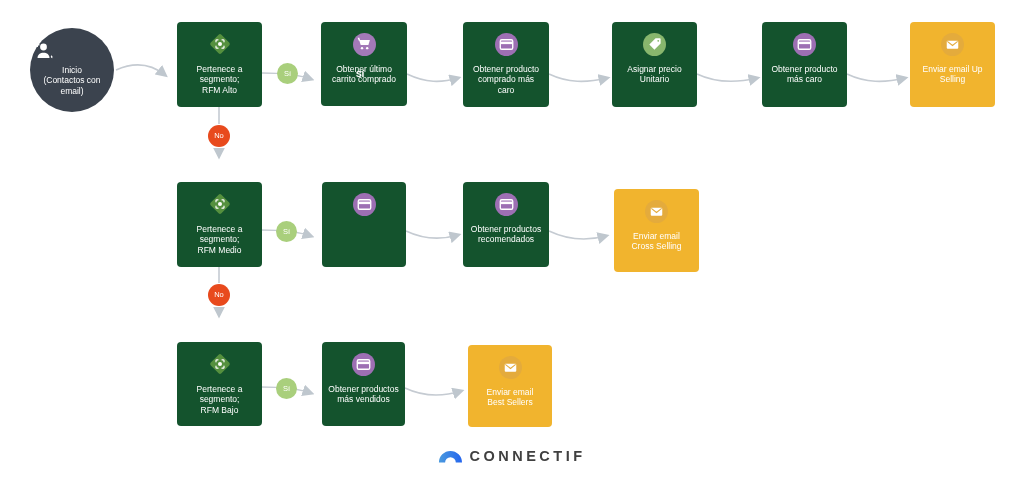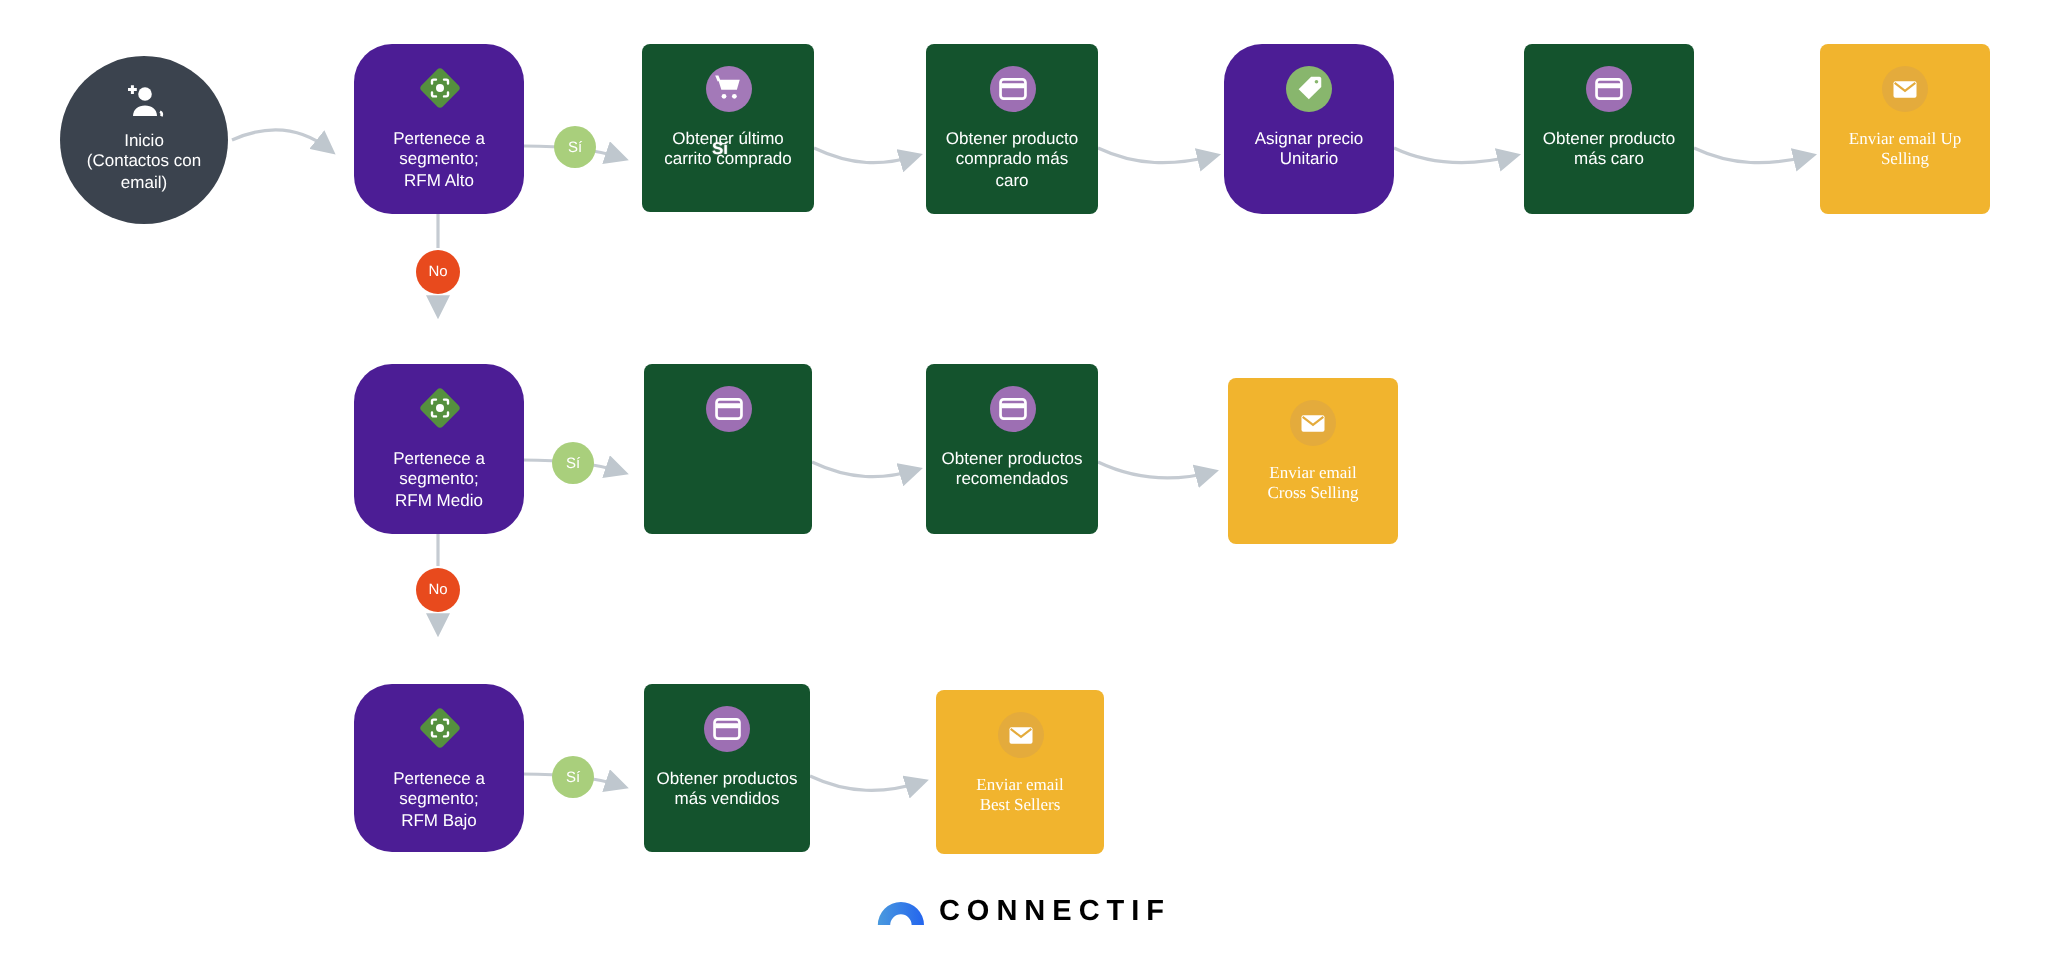--- a/index.html
+++ b/index.html
@@ -7,51 +7,51 @@
     width:1024px;height:485px;position:relative;background:#ffffff;
     font-family:"Liberation Sans",sans-serif;overflow:hidden;
     -webkit-font-smoothing:antialiased;
   }
   .edges{position:absolute;left:0;top:0;z-index:1;pointer-events:none;}
   .node{
     position:absolute;z-index:2;border-radius:4px;color:#fff;
     display:flex;flex-direction:column;align-items:center;text-align:center;
     box-sizing:border-box;
   }
-  .node.green{background:#4c1d95;border-radius:19px;}
+  .node.green{background:#14532d;}
   .node.purple{background:#14532d;}
-  .node.yellow{background:#f1b42e;font-family:Liberation Serif, serif;}
+  .node.yellow{background:#f1b42e;}
   .nicon{margin-top:9px;height:26px;display:flex;align-items:center;justify-content:center;}
   .label{
     font-size:8.5px;line-height:1.22;white-space:pre-line;margin-top:7px;
     padding:0 3px;width:100%;box-sizing:border-box;
   }
   .start{
     position:absolute;z-index:2;left:30px;top:28px;width:84px;height:84px;
     border-radius:50%;background:#3b434e;color:#fff;display:flex;
-    flex-direction:column;align-items:center;text-align:center;
+    flex-direction:column;align-items:flex-start;text-align:center;
   }
   .start .nicon{margin-top:13px;height:20px;}
   .start .label{margin-top:4px;font-size:8.5px;}
   .badge{
     position:absolute;z-index:3;border-radius:50%;color:#fff;
     display:flex;align-items:center;justify-content:center;line-height:1;
   }
   .badge.yes{width:21px;height:21px;background:#a9cf7c;font-size:7.5px;}
   .badge.no{width:22px;height:22px;background:#e84a1d;font-size:7.5px;text-align:center;}
   .stray-yes{
     position:absolute;z-index:4;left:35px;top:47px;font-size:8.5px;
     font-weight:bold;color:#fff;text-shadow:0 0 1px rgba(255,255,255,0.6);
   }
   .logo{
     position:absolute;z-index:2;top:448px;left:50%;transform:translateX(-50%);
     display:flex;align-items:center;gap:7px;
   }
   .logo-text{
-    font-size:14.5px;font-weight:bold;letter-spacing:3.5px;color:#000000;
+    font-size:14.5px;font-weight:bold;letter-spacing:3.5px;color:#404040;
   }
 </style>
 </head>
 <body>
 
 <svg class="edges" width="1024" height="485">
   <defs>
     <marker id="ah" viewBox="0 0 10 10" refX="7" refY="5" markerWidth="7.5" markerHeight="7.5" orient="auto">
       <path d="M0 0 L10 5 L0 10 z" fill="#bfc7ce"></path>
     </marker>

